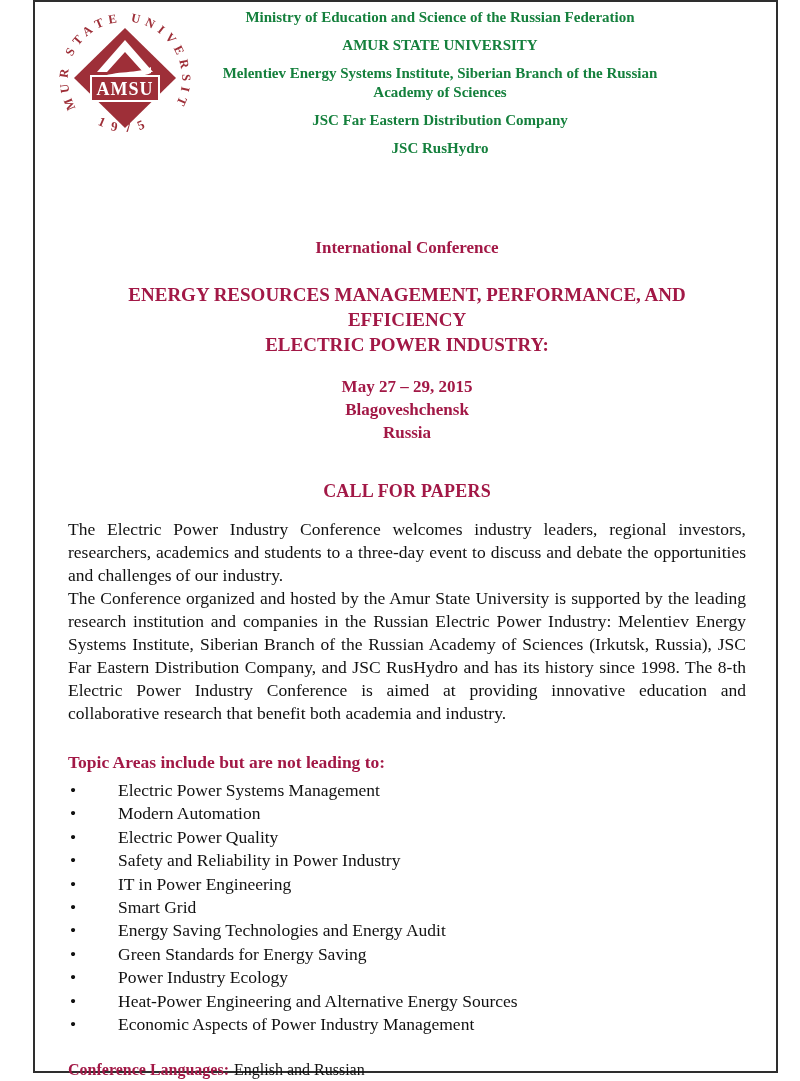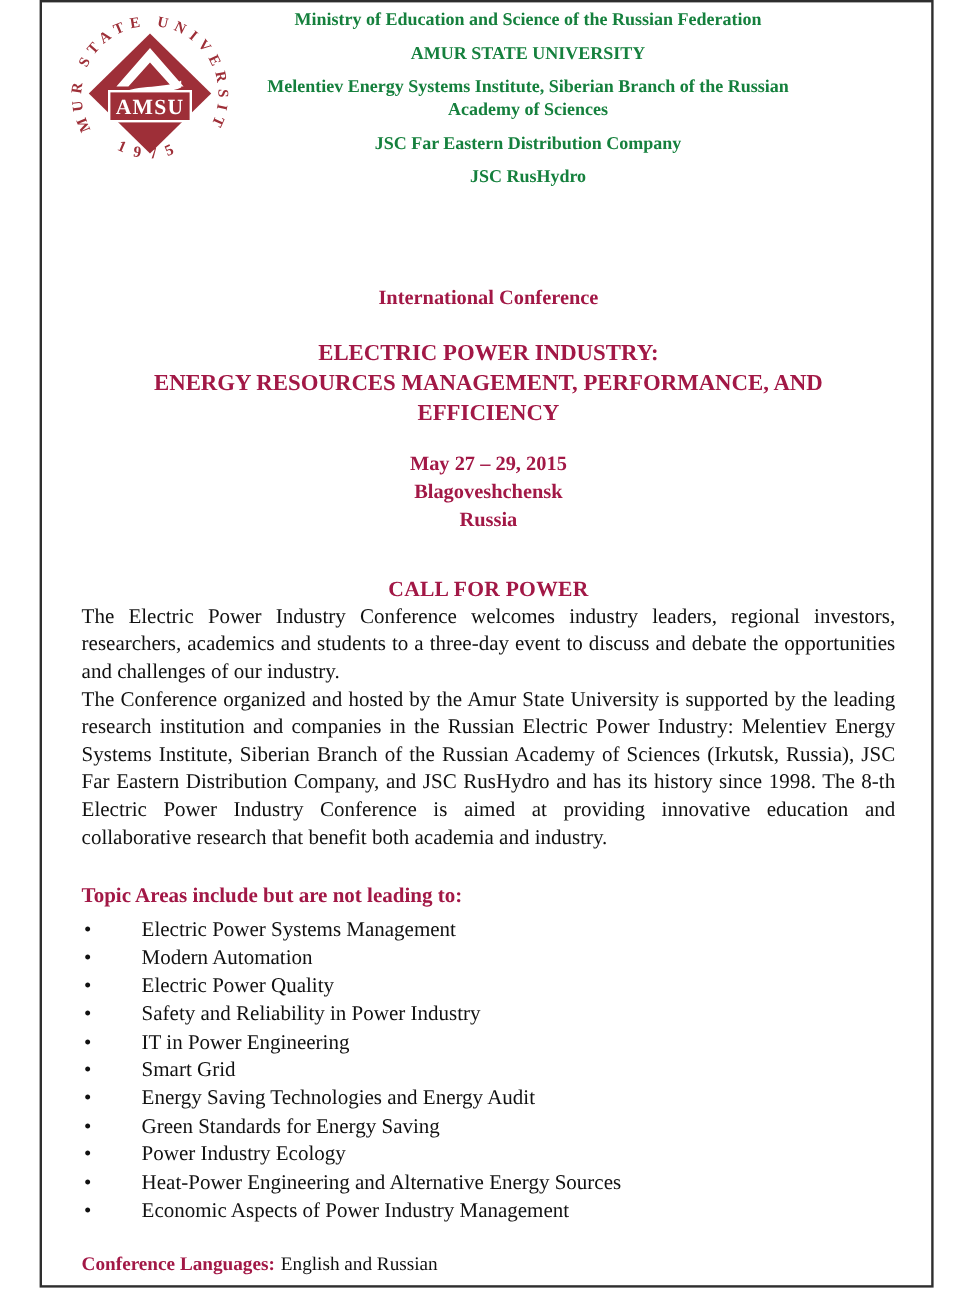--- a/index.html
+++ b/index.html
@@ -23,21 +23,21 @@
   }
   .org-block .org { margin-bottom: 9px; }
   .org-block .org.narrow { max-width: 490px; margin-left: auto; margin-right: auto; }
   
   .content { position: absolute; left: 68px; top: 238px; width: 678px; }
   .accent { color: #A21846; }
   .kicker { text-align: center; font-weight: bold; font-size: 17px; line-height: 20px; }
   .conf-title { margin-top: 24px; text-align: center; font-weight: bold; font-size: 19px; line-height: 25px; }
   .dates-block { margin-top: 18px; text-align: center; font-weight: bold; font-size: 17px; line-height: 23px; }
   .cfp-heading { margin-top: 36px; text-align: center; font-weight: bold; font-size: 18px; line-height: 22px; letter-spacing: 0.2px; }
-  .body-text { font-size: 17.5px; line-height: 23px; text-align: justify; }
+  .body-text { margin-top: 16px; font-size: 17.5px; line-height: 23px; text-align: justify; }
   .topics-heading { margin-top: 26px; font-weight: bold; font-size: 17.5px; line-height: 23px; }
   ul.topics { margin-top: 5px; list-style: none; }
   ul.topics li {
     position: relative; padding-left: 50px;
     font-size: 17.5px; line-height: 23.4px;
   }
   ul.topics li .bullet {
     position: absolute; left: 2px; top: 0; font-size: 17.5px;
   }
   .languages { margin-top: 22px; font-size: 16px; line-height: 23px; }
@@ -81,31 +81,31 @@
     <div class="org narrow">Melentiev Energy Systems Institute, Siberian Branch of the Russian Academy of Sciences</div>
     <div class="org">JSC Far Eastern Distribution Company</div>
     <div class="org">JSC RusHydro</div>
   </div>
 
   <div class="content">
 
     <div class="kicker accent">International Conference</div>
 
     <div class="conf-title accent">
+      <div>ENERGY RESOURCES MANAGEMENT, PERFORMANCE, AND EFFICIENCY</div>
       <div>ELECTRIC POWER INDUSTRY:</div>
-      <div>ENERGY RESOURCES MANAGEMENT, PERFORMANCE, AND EFFICIENCY</div>
     </div>
 
     <div class="dates-block accent">
       <div>May 27 – 29, 2015</div>
       <div>Blagoveshchensk</div>
       <div>Russia</div>
     </div>
 
-    <div class="cfp-heading accent">CALL FOR POWER</div>
+    <div class="cfp-heading accent">CALL FOR PAPERS</div>
 
     <div class="body-text">
       <p>The Electric Power Industry Conference welcomes industry leaders, regional investors, researchers, academics and students to a three-day event to discuss and debate the opportunities and challenges of our industry.</p>
       <p>The Conference organized and hosted by the Amur State University is supported by the leading research institution and companies in the Russian Electric Power Industry: Melentiev Energy Systems Institute, Siberian Branch of the Russian Academy of Sciences (Irkutsk, Russia), JSC Far Eastern Distribution Company, and JSC RusHydro and has its history since 1998. The 8-th Electric Power Industry Conference is aimed at providing innovative education and collaborative research that benefit both academia and industry.</p>
     </div>
 
     <div class="topics-heading accent">Topic Areas include but are not leading to:</div>
 
     <ul class="topics">
       <li><span class="bullet">•</span><span>Electric Power Systems Management</span></li>

